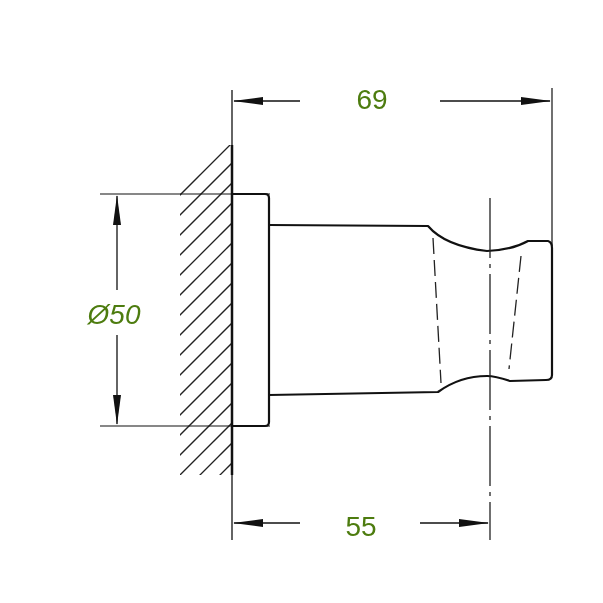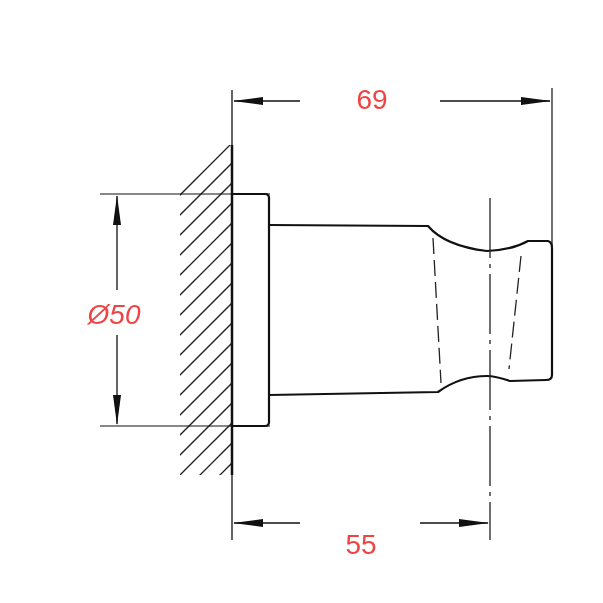--- a/index.html
+++ b/index.html
@@ -1,20 +1,20 @@
 <!DOCTYPE html>
 <html><head>
 <meta charset="utf-8">
 <style>
   html, body { margin:0; padding:0; background:#ffffff; }
   body { width:603px; height:603px; overflow:hidden; position:relative; }
   #drawing { position:absolute; left:0; top:0; width:603px; height:603px; }
-  .dim-text { position:absolute; font-family:"Liberation Sans", sans-serif; font-size:28px; color:#ef4444; background:#fff; line-height:1; padding:0 6px;text-align:right; }
+  .dim-text { position:absolute; font-family:"Liberation Sans", sans-serif; font-size:28px; color:#4d7c0f; background:#fff; line-height:1; padding:0 6px;text-align:right; }
   #dim-top { left:372px; top:86px; transform:translateX(-50%); }
-  #dim-bottom { left:361px; top:513px; transform:translateX(-50%);margin-top:18px; }
+  #dim-bottom { left:361px; top:513px; transform:translateX(-50%); }
   #dim-diam { left:114px; top:297px; transform:translateX(-50%); padding:4px 2px;font-style:italic; }
 </style>
 </head>
 <body>
 
 <svg id="drawing" viewBox="0 0 603 603" xmlns="http://www.w3.org/2000/svg">
   <defs>
     <marker id="arr" markerWidth="30" markerHeight="10" refX="29" refY="5" orient="auto" markerUnits="userSpaceOnUse">
       <path d="M0,1 L30,5 L0,9 Z" fill="#111"></path>
     </marker>

